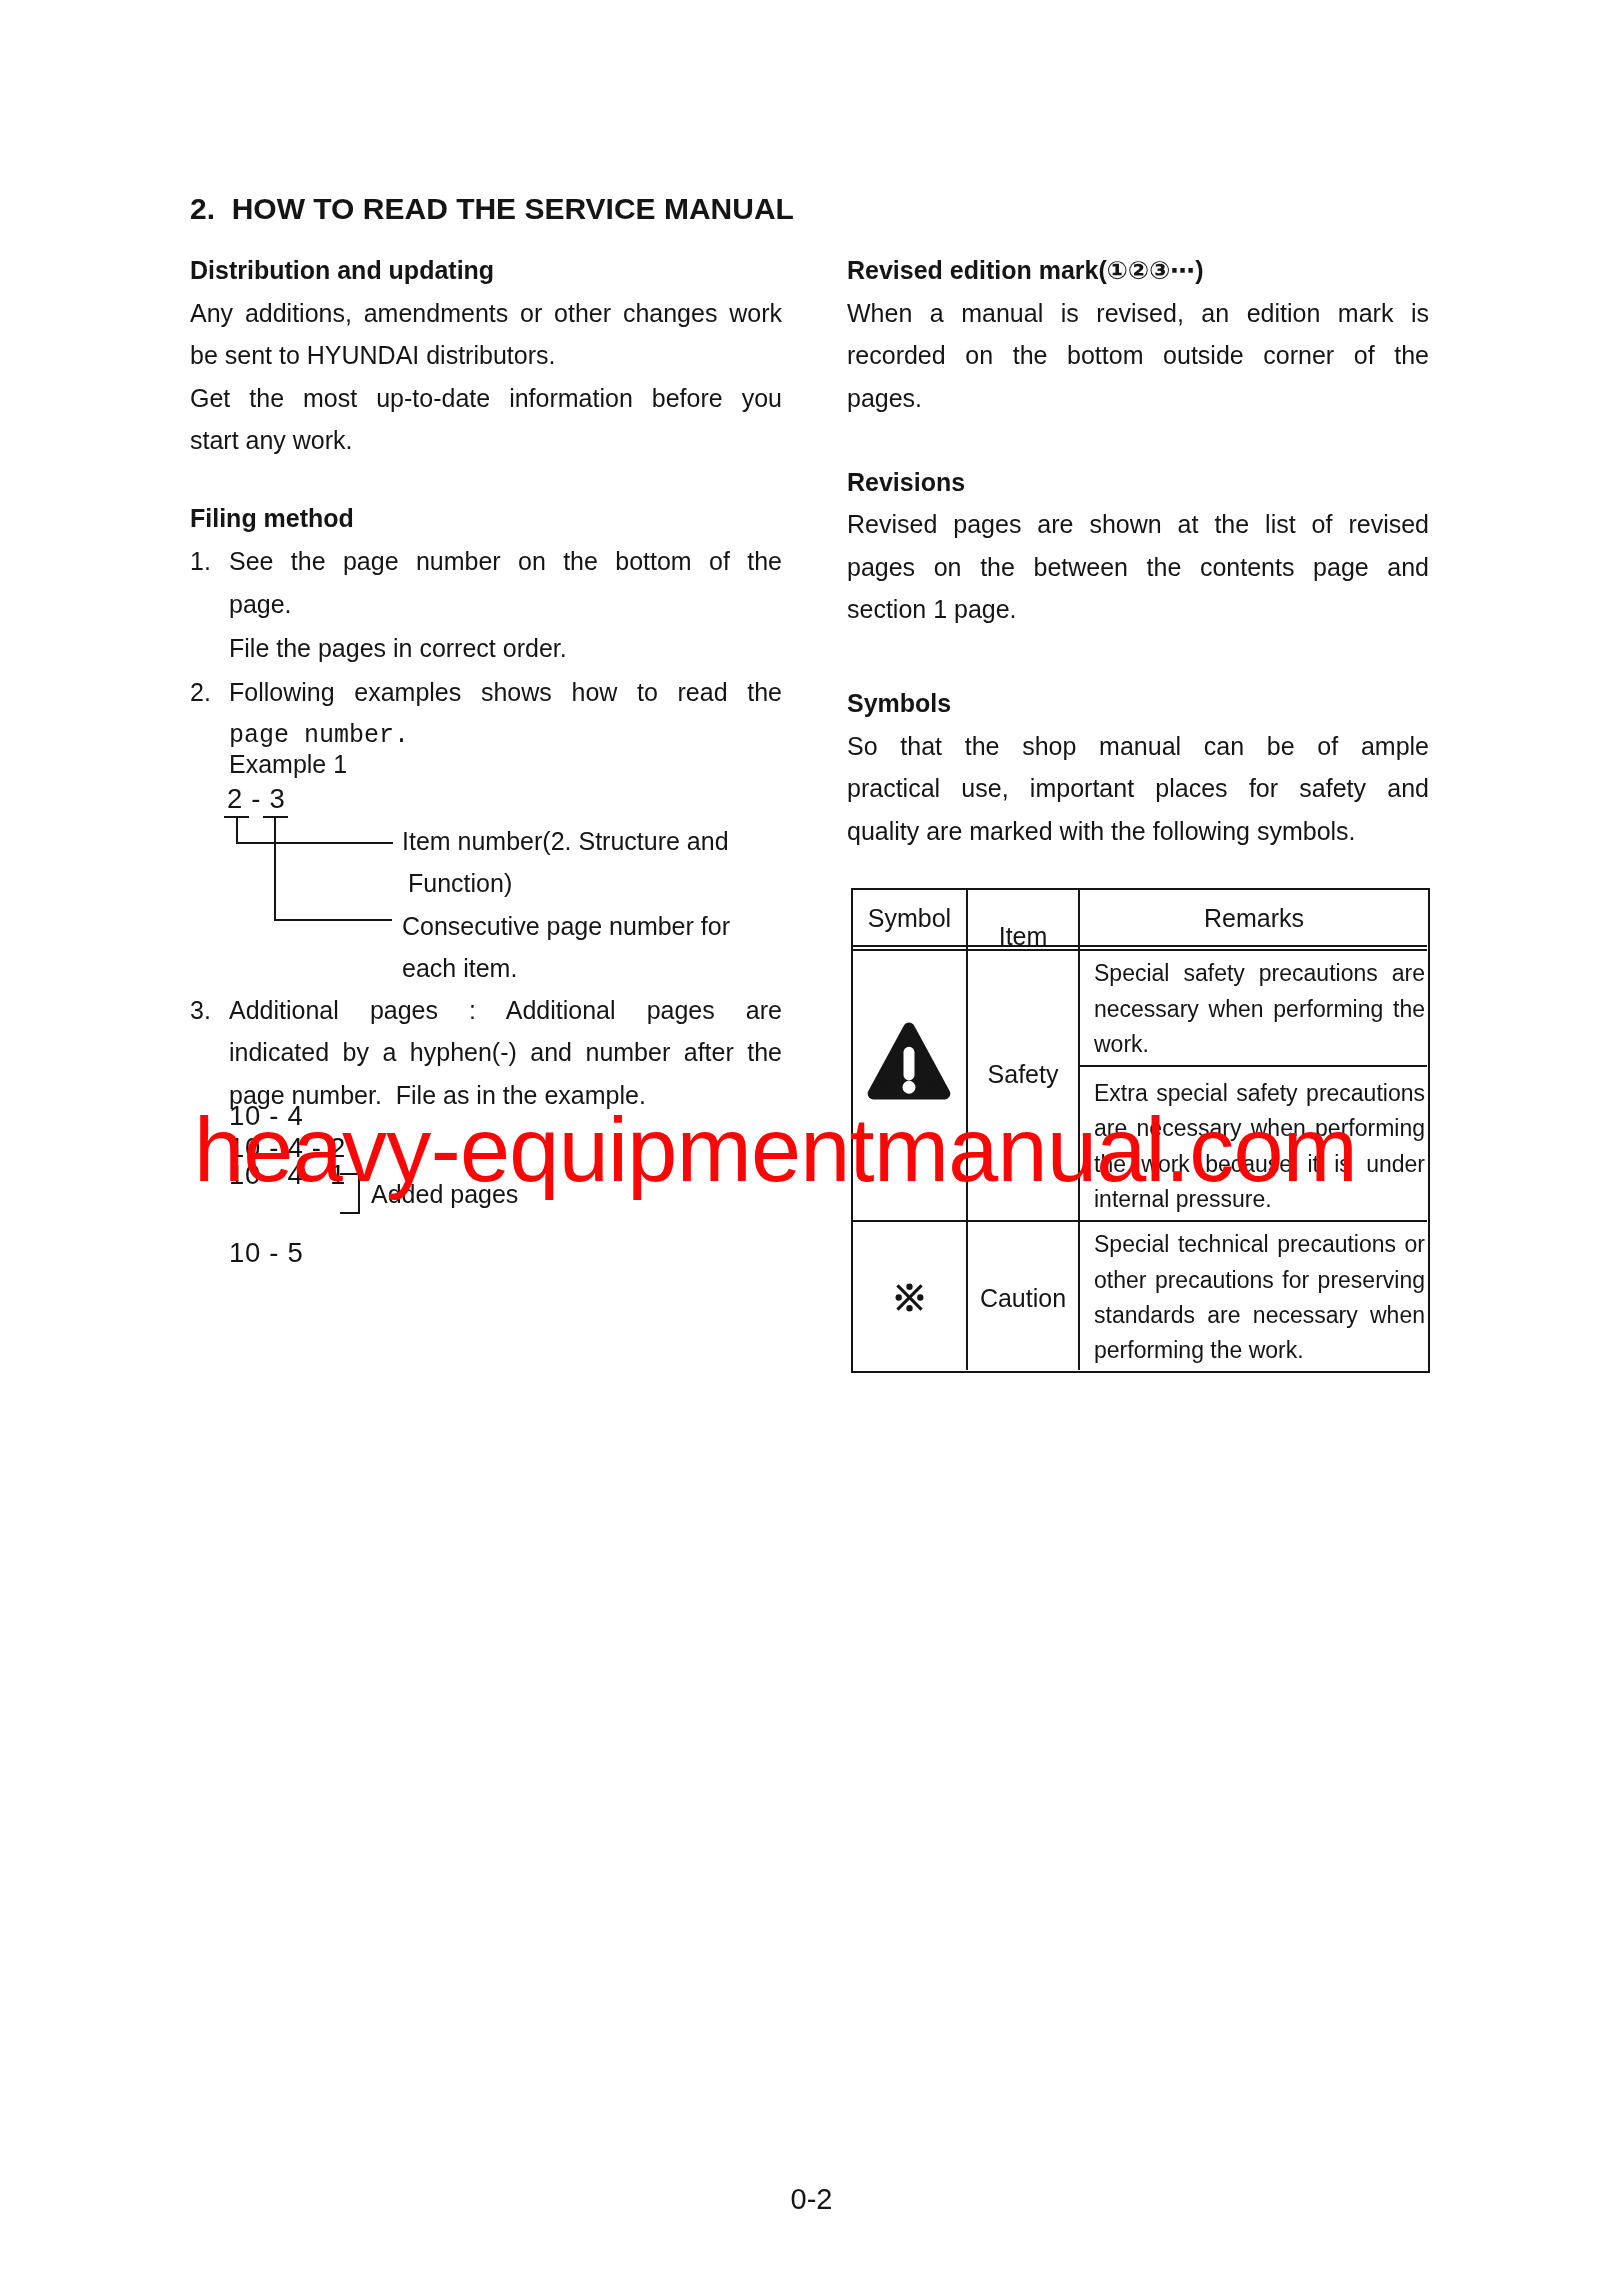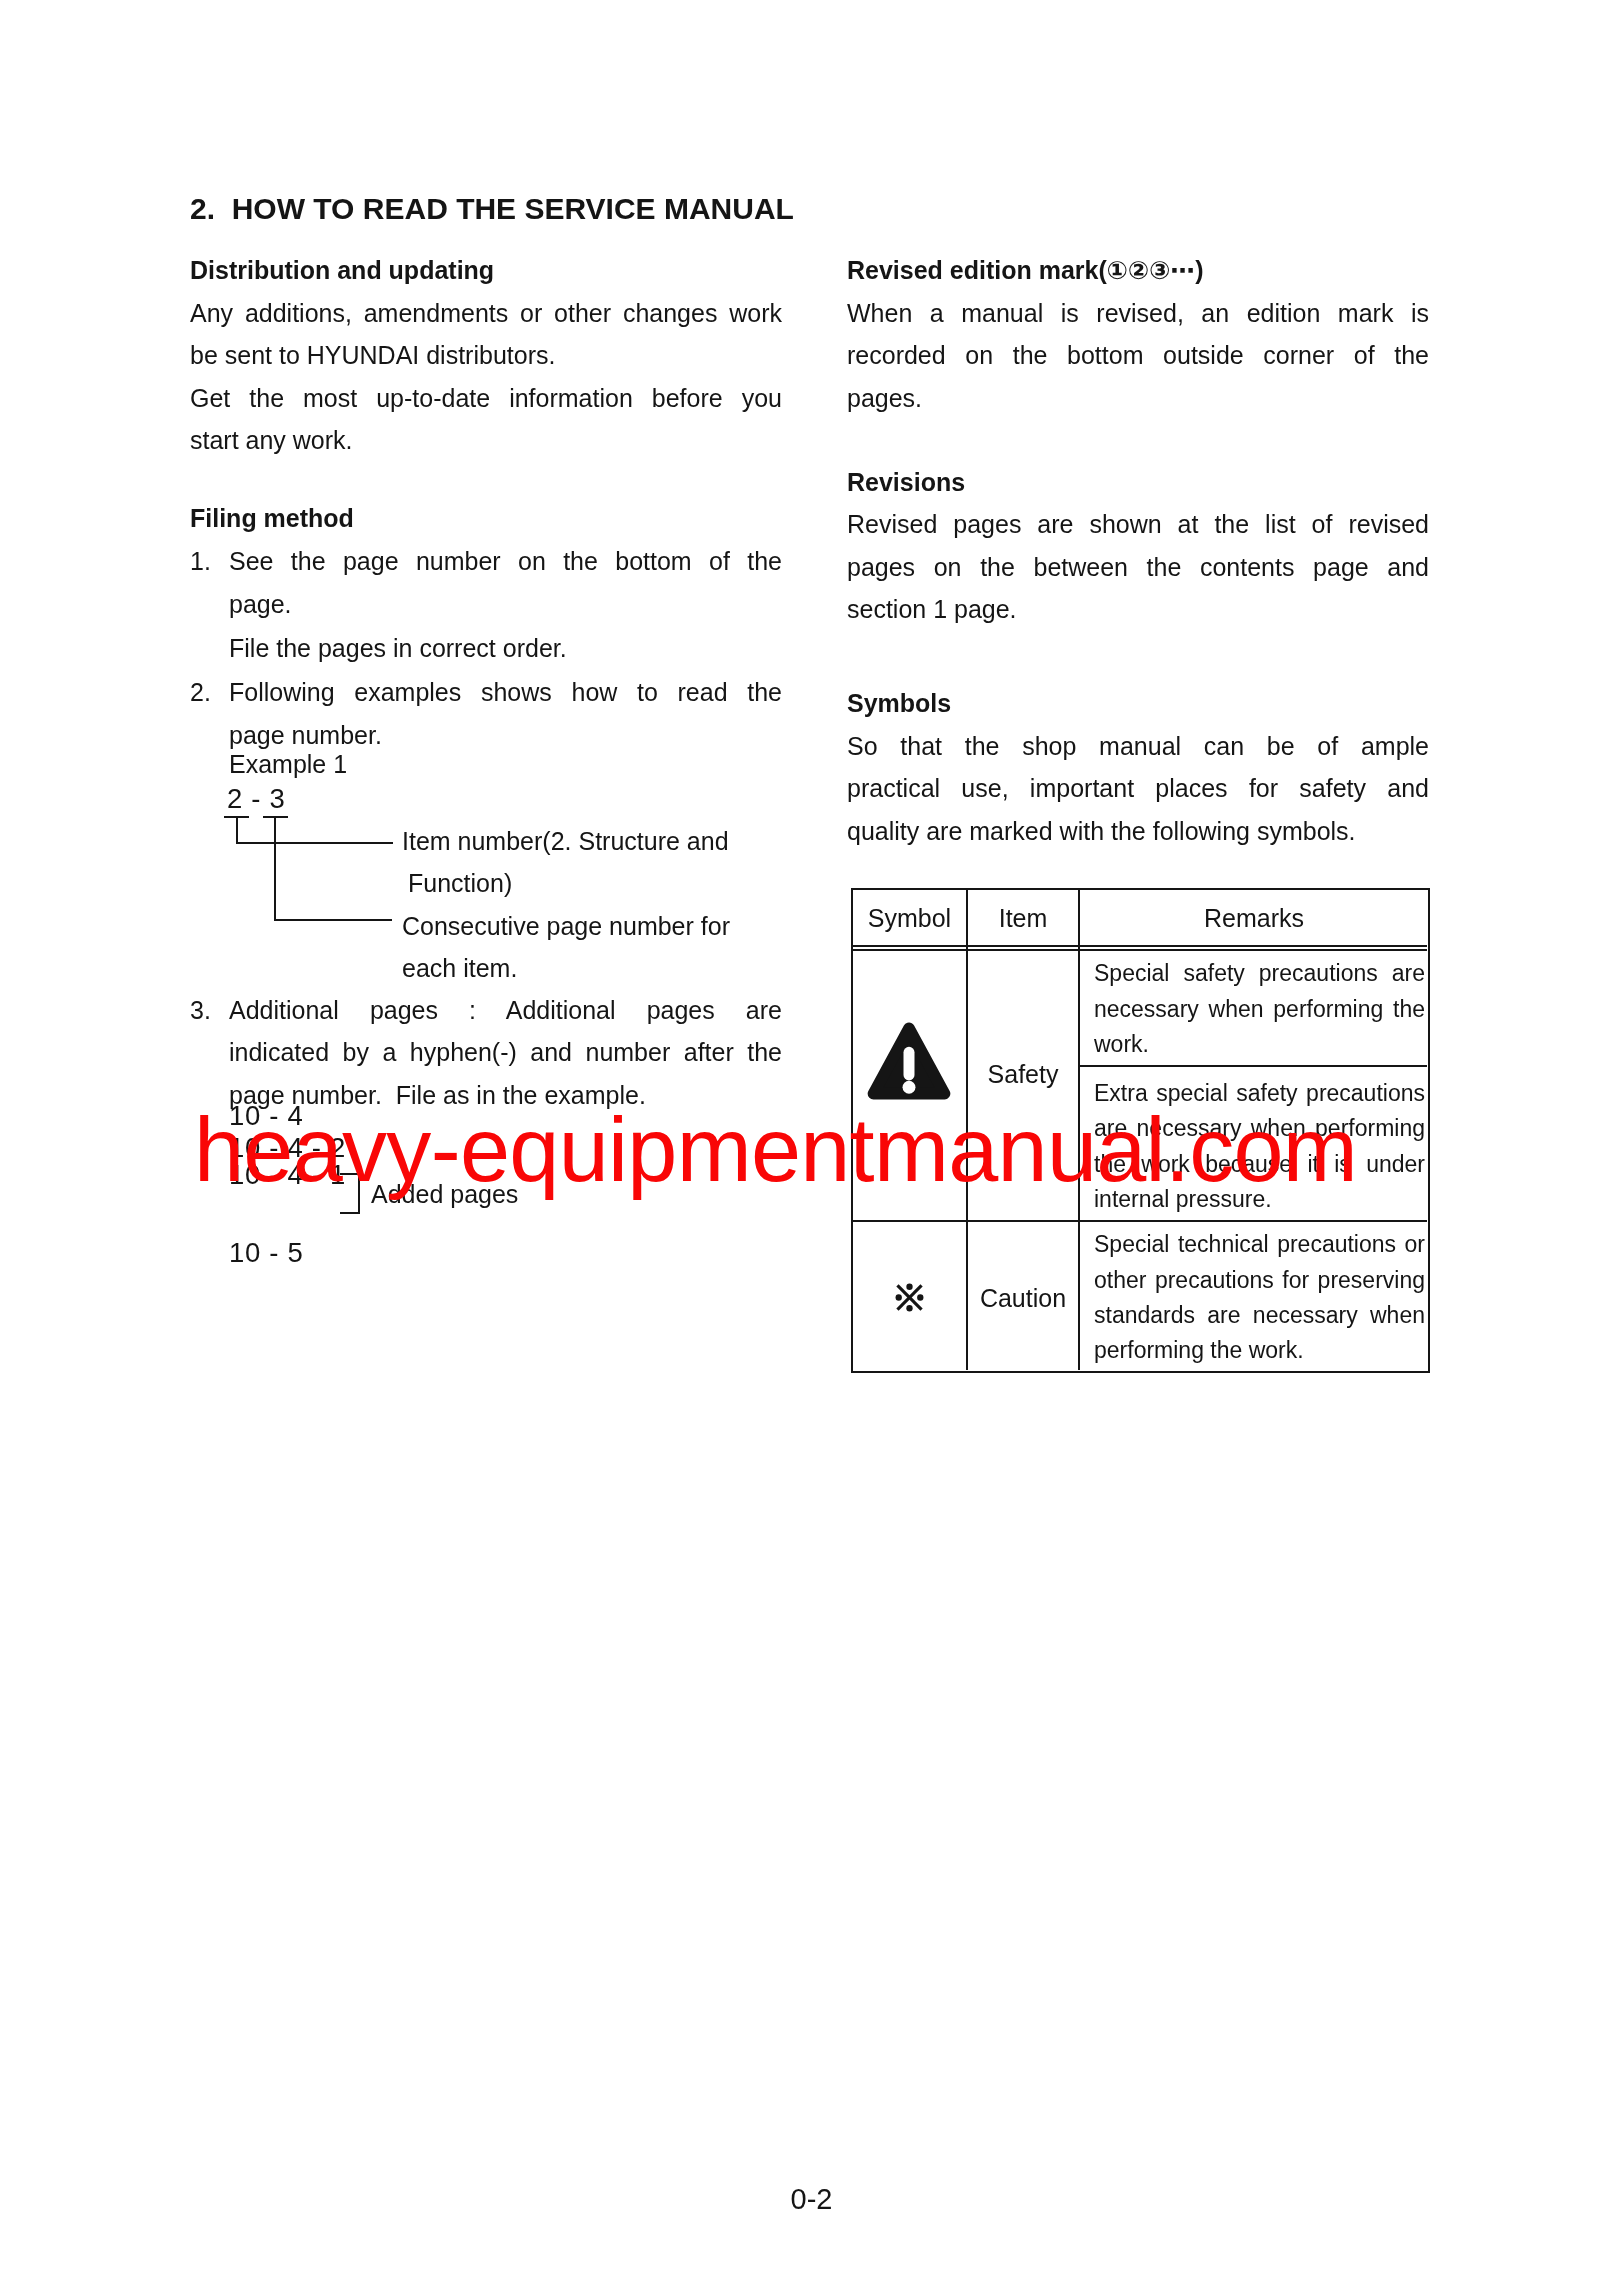--- a/index.html
+++ b/index.html
@@ -37,21 +37,21 @@
 
   <div class="t b" style="left:190px;top:503px;">Filing method</div>
 
   <div class="t" style="left:190px;top:546px;">1.</div>
   <div class="t j" style="left:229px;top:546px;width:553px;">See the page number on the bottom of the</div>
   <div class="t" style="left:229px;top:589px;">page.</div>
   <div class="t" style="left:229px;top:633px;">File the pages in correct order.</div>
 
   <div class="t" style="left:190px;top:677px;">2.</div>
   <div class="t j" style="left:229px;top:677px;width:553px;">Following examples shows how to read the</div>
-  <div class="t" style="left:229px;top:720px;">page number.</div>
+  <div class="t" style="left:229px;top:720px;font-family:Liberation Mono, monospace;">page number.</div>
 
   <div class="t" style="left:229px;top:749px;">Example 1</div>
   <div class="t num" style="left:227px;top:783px;">2 - 3</div>
 
   <div class="ln" style="left:224px;top:816px;width:25px;height:2px;"></div>
   <div class="ln" style="left:263px;top:816px;width:25px;height:2px;"></div>
   <div class="ln" style="left:236px;top:816px;width:2px;height:27.5px;"></div>
   <div class="ln" style="left:236px;top:842px;width:157px;height:2px;"></div>
   <div class="ln" style="left:274px;top:816px;width:2px;height:105px;"></div>
   <div class="ln" style="left:274px;top:919px;width:118px;height:2px;"></div>
@@ -90,21 +90,21 @@
   <div class="t" style="left:847px;top:816px;">quality are marked with the following symbols.</div>
 
   <div class="tbl">
     <div class="ln" style="left:113px;top:0;width:2px;height:480px;"></div>
     <div class="ln" style="left:225px;top:0;width:2px;height:480px;"></div>
     <div style="left:0;top:55px;width:574px;height:5.9px;border-top:2px solid #151515;border-bottom:2px solid #151515;box-sizing:border-box;"></div>
     <div class="ln" style="left:227px;top:175px;width:347px;height:2px;"></div>
     <div class="ln" style="left:0;top:330px;width:574px;height:2px;"></div>
 
     <div class="t hl" style="left:0;top:13px;width:113px;">Symbol</div>
-    <div class="t hl" style="left:115px;top:13px;width:110px;">Item</div>
+    <div class="t hl" style="left:115px;top:31px;width:110px;">Item</div>
     <div class="t hl" style="left:227px;top:13px;width:348px;">Remarks</div>
 
     <div style="left:14.4px;top:130px;width:84px;height:84px;">
       <svg width="84" height="84" viewBox="0 0 130 130">
         <path d="M65 13 L120 114 L10 114 Z" fill="#151515" stroke="#151515" stroke-width="18" stroke-linejoin="round"></path>
         <line x1="65" y1="50" x2="65" y2="85" stroke="#ffffff" stroke-width="17" stroke-linecap="round"></line>
         <circle cx="65" cy="104" r="10" fill="#ffffff"></circle>
       </svg>
     </div>
     <div class="t hl" style="left:115px;top:169px;width:110px;">Safety</div>

